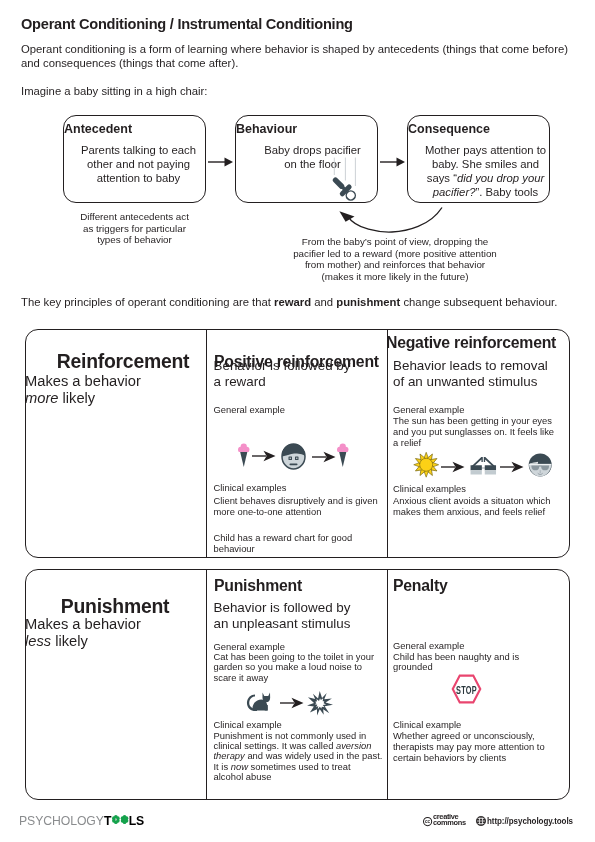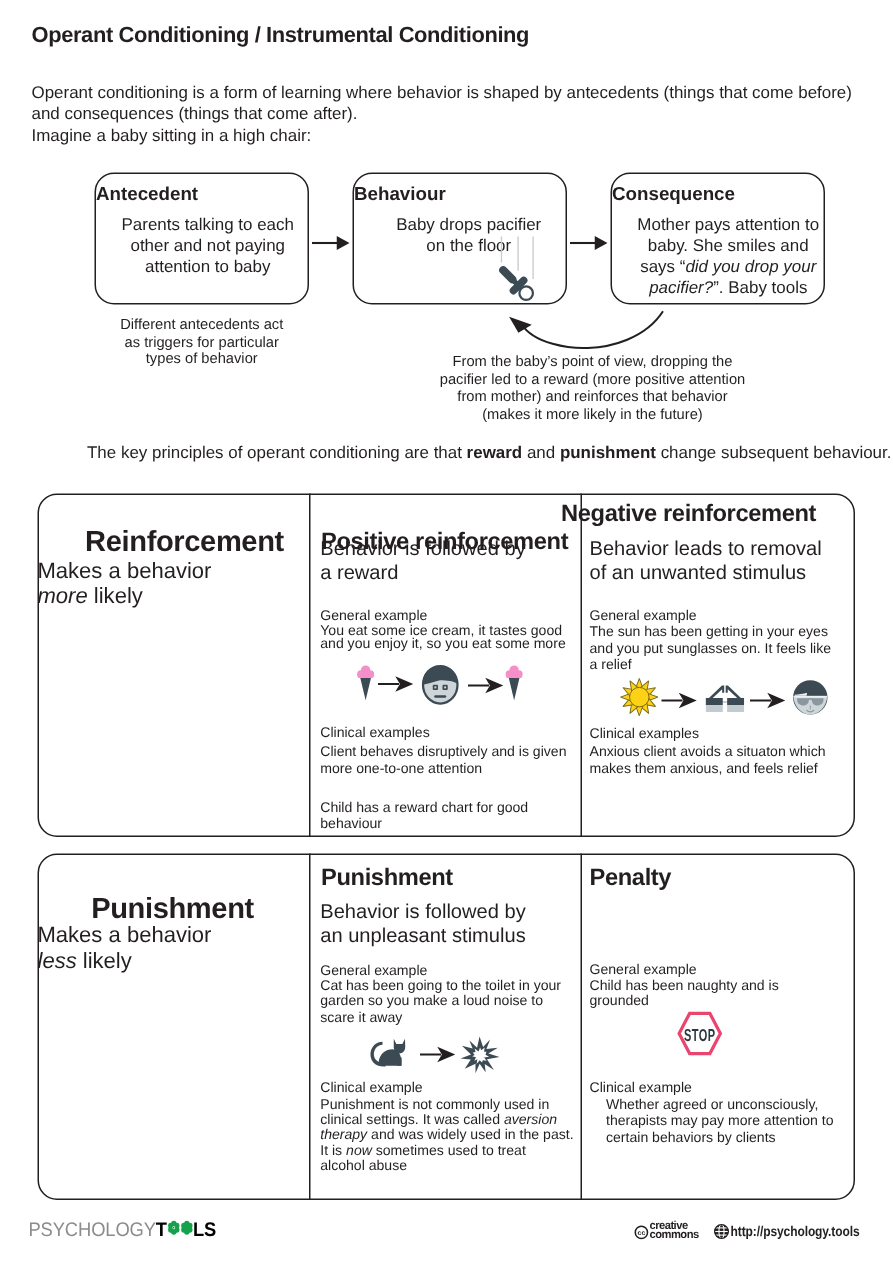--- a/index.html
+++ b/index.html
@@ -5,23 +5,23 @@
   html,body{margin:0;padding:0;}
   body{width:595px;height:842px;background:#fff;
        font-family:"Liberation Sans",sans-serif;color:#231f20;
        position:relative;overflow:hidden;}
   .page{position:absolute;left:0;top:0;width:595px;height:842px;}
   .abs{position:absolute;}
   svg{display:block;overflow:visible;}
 
   
   #title{left:21px;top:15.5px;font-size:14.6px;font-weight:bold;letter-spacing:-0.25px;}
-  #intro{left:21px;top:56px;width:566px;font-size:11.3px;line-height:13.9px;}
+  #intro{left:21px;top:43px;width:566px;font-size:11.3px;line-height:13.9px;}
   #imagine{left:21px;top:85px;font-size:11.3px;line-height:13.9px;}
-  #principles{left:21px;top:295.5px;font-size:11.3px;line-height:13.9px;margin-left:37px;}
+  #principles{left:21px;top:295.5px;font-size:11.3px;line-height:13.9px;}
   #principles b{font-weight:bold;}
 
   
   .abcbox{border:1.1px solid #231f20;border-radius:13px;box-sizing:border-box;
           top:114.5px;height:88.5px;width:143px;}
   .abchead{position:absolute;left:0;right:0;top:6.5px;text-align:left;
            font-size:12.5px;font-weight:bold;}
   .abcbody{position:absolute;top:27px;font-size:11.3px;line-height:14.1px;text-align:center;}
   #abc1{left:63px;}
   #abc2{left:235px;}
@@ -125,21 +125,20 @@
     <div class="vdiv" style="left:180px;"></div>
     <div class="vdiv" style="left:361px;"></div>
   </div>
 
   <div class="abs bigtitle" style="left:25px;top:349.5px;width:196px;">Reinforcement</div>
   <div class="abs bigsub" style="left:25px;top:373px;width:180px;"><span>Makes a behavior</span><br><i>more</i><span> likely</span></div>
 
   <div class="abs colhead" style="left:214px;top:353px;text-align:center;">Positive reinforcement</div>
   <div class="abs colsub" style="left:213.5px;top:357.5px;width:170px;">Behavior is followed by<br>a reward</div>
   <div class="abs ex" style="left:213.5px;top:405px;">General example</div>
-  <div class="abs ex ex-tight" style="left:213.5px;top:414.6px;width:172px;">You eat some ice cream, it tastes good<br>and you enjoy it, so you eat some more</div>
 
   <div class="abs" style="left:213.5px;top:442.6px;width:172px;height:32px;">
     <div class="abs" style="left:24.2px;top:0px;">
       <svg width="11.5" height="24.4" viewBox="0 0 23 49">
         <path d="M4.2 17.5 L18.8 17.5 L11.5 48 Z" fill="#3b4a53"></path>
         <g fill="#f48fc8">
           <circle cx="11.5" cy="7.5" r="6.3"></circle>
           <circle cx="5.3" cy="12.8" r="5.2"></circle>
           <circle cx="17.7" cy="12.8" r="5.2"></circle>
           <rect x="0.6" y="12.4" width="21.8" height="5.6" rx="2.5"></rect>
@@ -180,21 +179,21 @@
           <rect x="0.6" y="12.4" width="21.8" height="5.6" rx="2.5"></rect>
         </g>
       </svg>
     </div>
   </div>
 
   <div class="abs ex" style="left:213.5px;top:483px;">Clinical examples</div>
   <div class="abs ex ex-vloose" style="left:213.5px;top:494.5px;width:172px;">Client behaves disruptively and is given<br>more one-to-one attention</div>
   <div class="abs ex ex-loose" style="left:213.5px;top:531.8px;width:172px;">Child has a reward chart for good<br>behaviour</div>
 
-  <div class="abs colhead" style="left:374px;top:333.5px;">Negative reinforcement</div>
+  <div class="abs colhead" style="left:386px;top:333.5px;">Negative reinforcement</div>
   <div class="abs colsub" style="left:393px;top:357.5px;width:176px;">Behavior leads to removal<br>of an unwanted stimulus</div>
   <div class="abs ex" style="left:393px;top:405px;">General example</div>
   <div class="abs ex ex-loose" style="left:393px;top:414.6px;width:176px;">The sun has been getting in your eyes<br>and you put sunglasses on. It feels like<br>a relief</div>
 
   <div class="abs" style="left:393px;top:450.7px;width:176px;height:32px;">
     <div class="abs" style="left:20.1px;top:0px;">
       <svg width="26.4" height="28.5" viewBox="0 0 52 54">
         <g fill="#fcd116" stroke="#7a6a15" stroke-width="1.3" stroke-linejoin="round">
           <path d="M26 1.5 L31 15 L21 15 Z" transform="rotate(0 26 26)"></path>
           <path d="M26 1.5 L31 15 L21 15 Z" transform="rotate(30 26 26)"></path>
@@ -302,21 +301,21 @@
   <div class="abs" style="left:450px;top:673.5px;">
     <svg width="33" height="30" viewBox="0 0 66 60">
       <path d="M19.5 3.2 L46.5 3.2 L60.5 30 L46.5 56.8 L19.5 56.8 L5.5 30 Z" fill="none" stroke="#e9456f" stroke-width="4.3" stroke-linejoin="miter"></path>
       <g transform="translate(33,33) scale(0.70 1.10) translate(-33,-33)">
         <text x="33" y="39.5" text-anchor="middle" font-family="'Liberation Sans',sans-serif" font-size="21" font-weight="bold" fill="#2b383e" letter-spacing="0.8">STOP</text>
       </g>
     </svg>
   </div>
 
   <div class="abs ex" style="left:393px;top:719.8px;">Clinical example</div>
-  <div class="abs ex ex-loose" style="left:404px;top:730px;width:176px;">Whether agreed or unconsciously,<br>therapists may pay more attention to<br>certain behaviors by clients</div>
+  <div class="abs ex ex-loose" style="left:393px;top:730px;width:176px;">Whether agreed or unconsciously,<br>therapists may pay more attention to<br>certain behaviors by clients</div>
 
   <div class="abs" style="left:0;top:805px;width:595px;height:37px;">
     <div class="abs" style="left:18.8px;top:5.5px;white-space:nowrap;transform:scaleX(0.935);transform-origin:left center;"><span class="brandtxt">PSYCHOLOGY</span><span class="brandtxt brandb">T</span><svg class="oo" width="18.6" height="11" viewBox="0 0 18.6 11">
           <g fill="#15a24c">
             <g transform="translate(4.6,5.5)">
               <circle cx="2.12" cy="1.32" r="1.95"></circle>
               <circle cx="0.00" cy="2.65" r="1.95"></circle>
               <circle cx="-2.12" cy="1.32" r="1.95"></circle>
               <circle cx="-2.12" cy="-1.33" r="1.95"></circle>
               <circle cx="-0.00" cy="-2.65" r="1.95"></circle>

